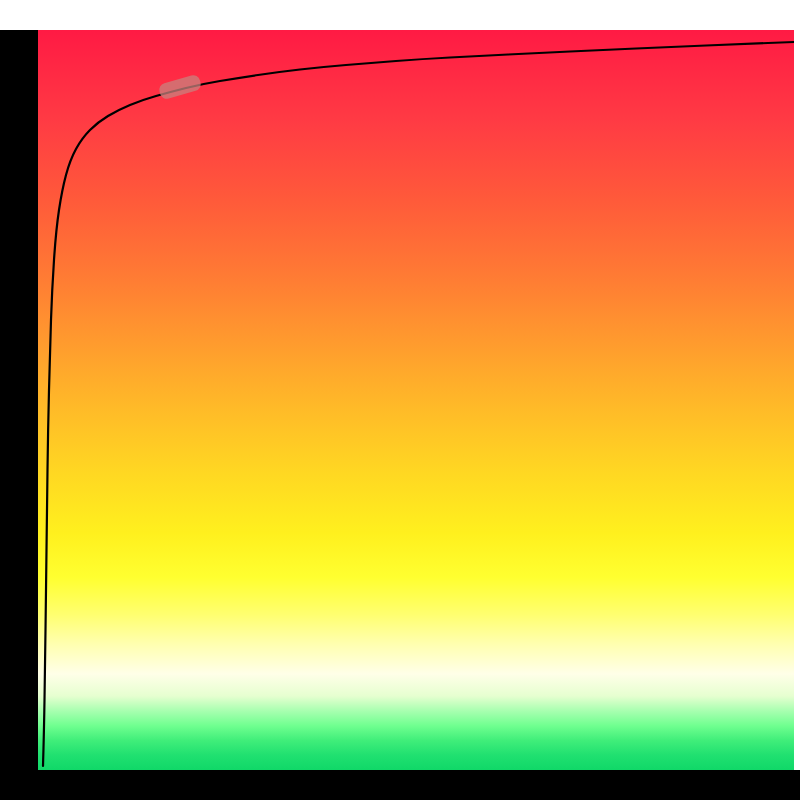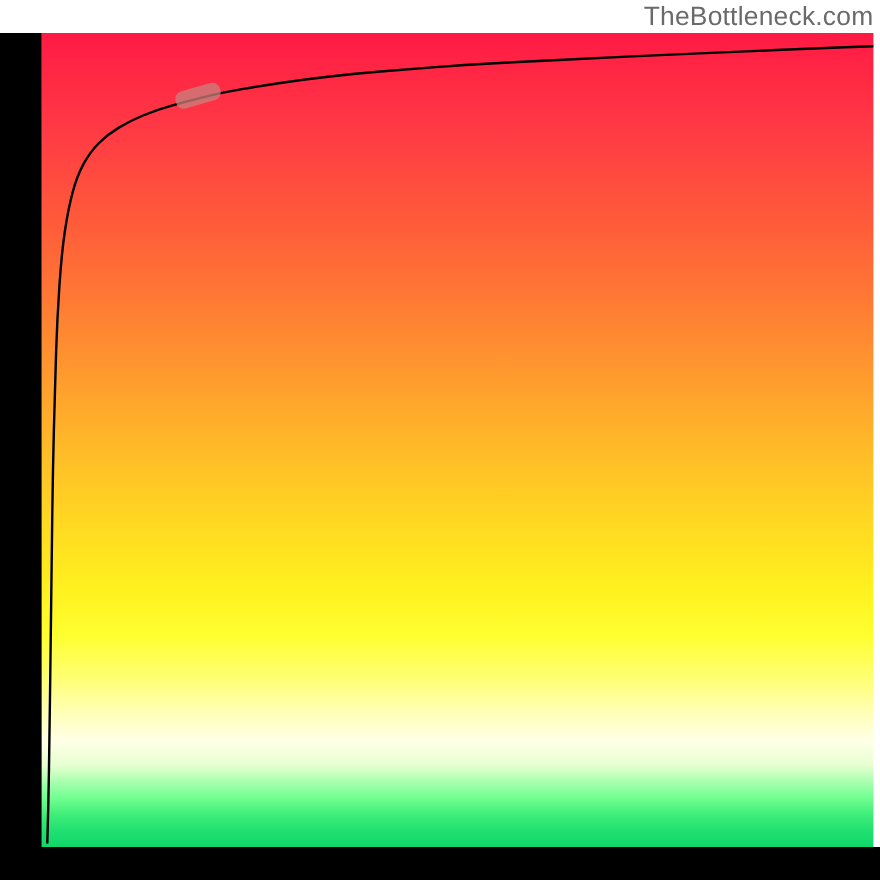--- a/index.html
+++ b/index.html
@@ -81,21 +81,20 @@
   .marker {
     fill: rgba(200, 130, 125, 0.75);
     stroke: none;
   }
 </style>
 </head>
 <body>
 
 <div class="frame">
 
-  <div class="watermark">TheBottleneck.com</div>
 
   <div class="axis-left"></div>
 
   <div class="plot-area">
 
     <svg class="curve" viewBox="0 0 756 740" preserveAspectRatio="none">
       <path fill="none" stroke="#000" stroke-width="2.2" stroke-linecap="round" stroke-linejoin="round" d="M 5 736 Q 5 736 5.5 718 Q 6 700 6.5 670 Q 7 640 7.5 600 Q 8 560 8.5 520 Q 9 480 9.5 440 Q 10 400 11 360 Q 12 320 13 290 Q 14 260 16 230 Q 18 200 21 180 Q 24 160 28 145 Q 32 130 38 119 Q 44 108 52 100 Q 60 92 70 86 Q 80 80 92 75 Q 104 70 118 66 Q 132 62 148 58 Q 164 54 182 51 Q 200 48 220 45 Q 240 42 262 39.5 Q 284 37 308 35 Q 332 33 358 31 Q 384 29 412 27.5 Q 440 26 470 24.5 Q 500 23 532 21.5 Q 564 20 598 18.5 Q 632 17 668 15.5 Q 704 14 730 13 T 756 12"></path>
       <g>
         <rect class="marker" rx="7" ry="7" x="121" y="49" width="42" height="16" transform="rotate(-16 142 57)"></rect>
       </g>

